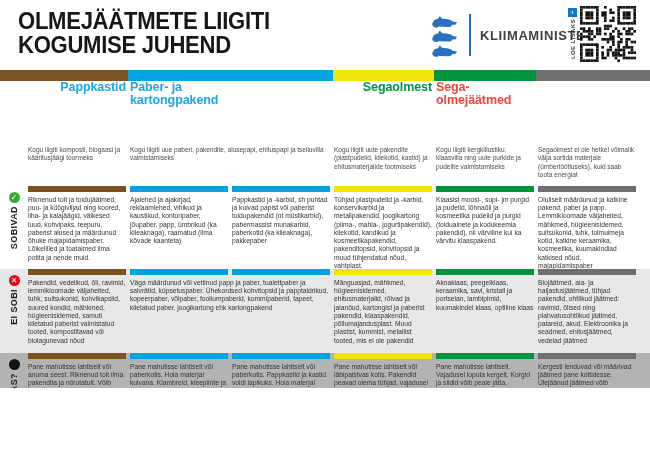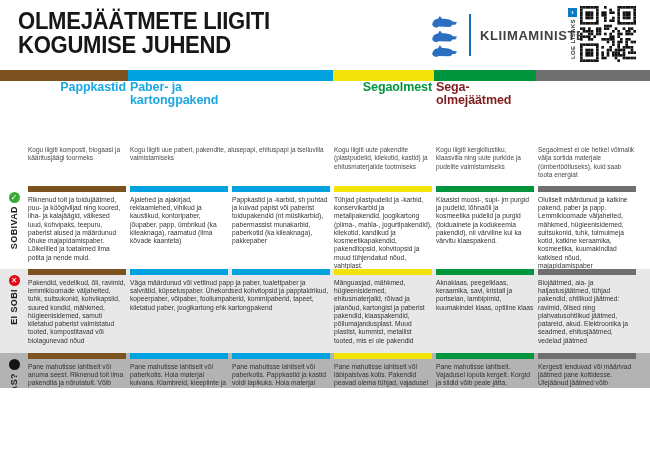--- a/index.html
+++ b/index.html
@@ -333,21 +333,21 @@
           <div class="rule"></div>
         </div>
         <div class="colhead">
           <div class="rule"></div>
         </div>
         <div class="colhead">
           <span class="t" style="color: rgb(0, 149, 60);">Segaolmest</span>
           <div class="rule"></div>
         </div>
         <div class="colhead">
-          <span class="t" style="color: #7f1d1d;">Sega-olmejäätmed</span>
+          <span class="t" style="color: #ef4444;">Sega-olmejäätmed</span>
           <div class="rule"></div>
         </div>
       </div>
     </div>
   </div>
 
   <div class="band band-intro">
     <div class="gutter"></div>
     <div class="content">
       <div class="grid6">

